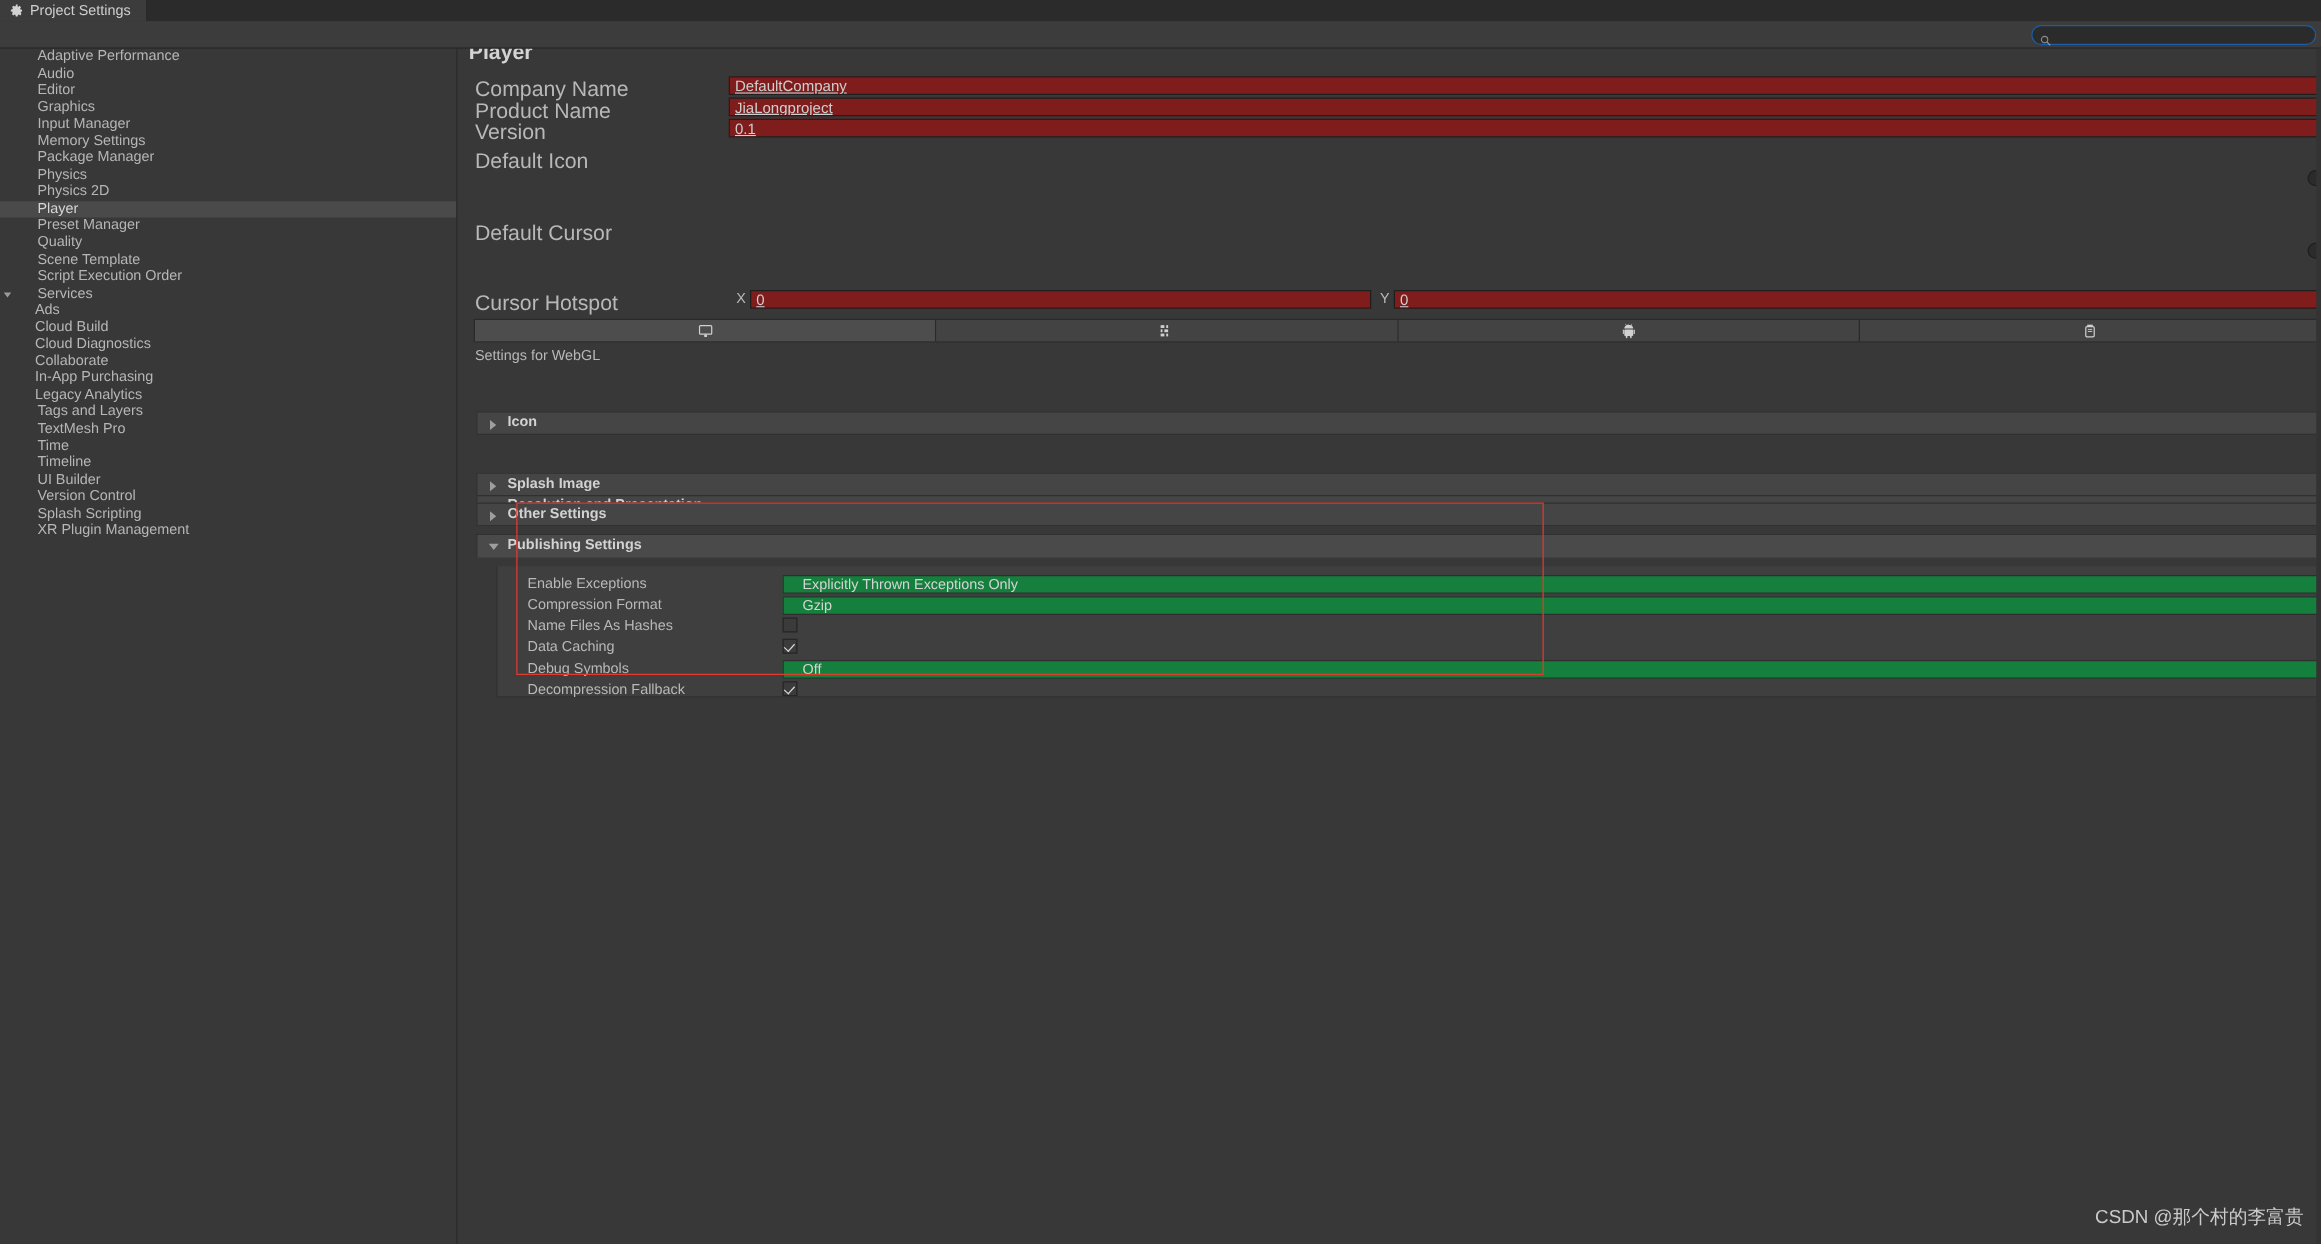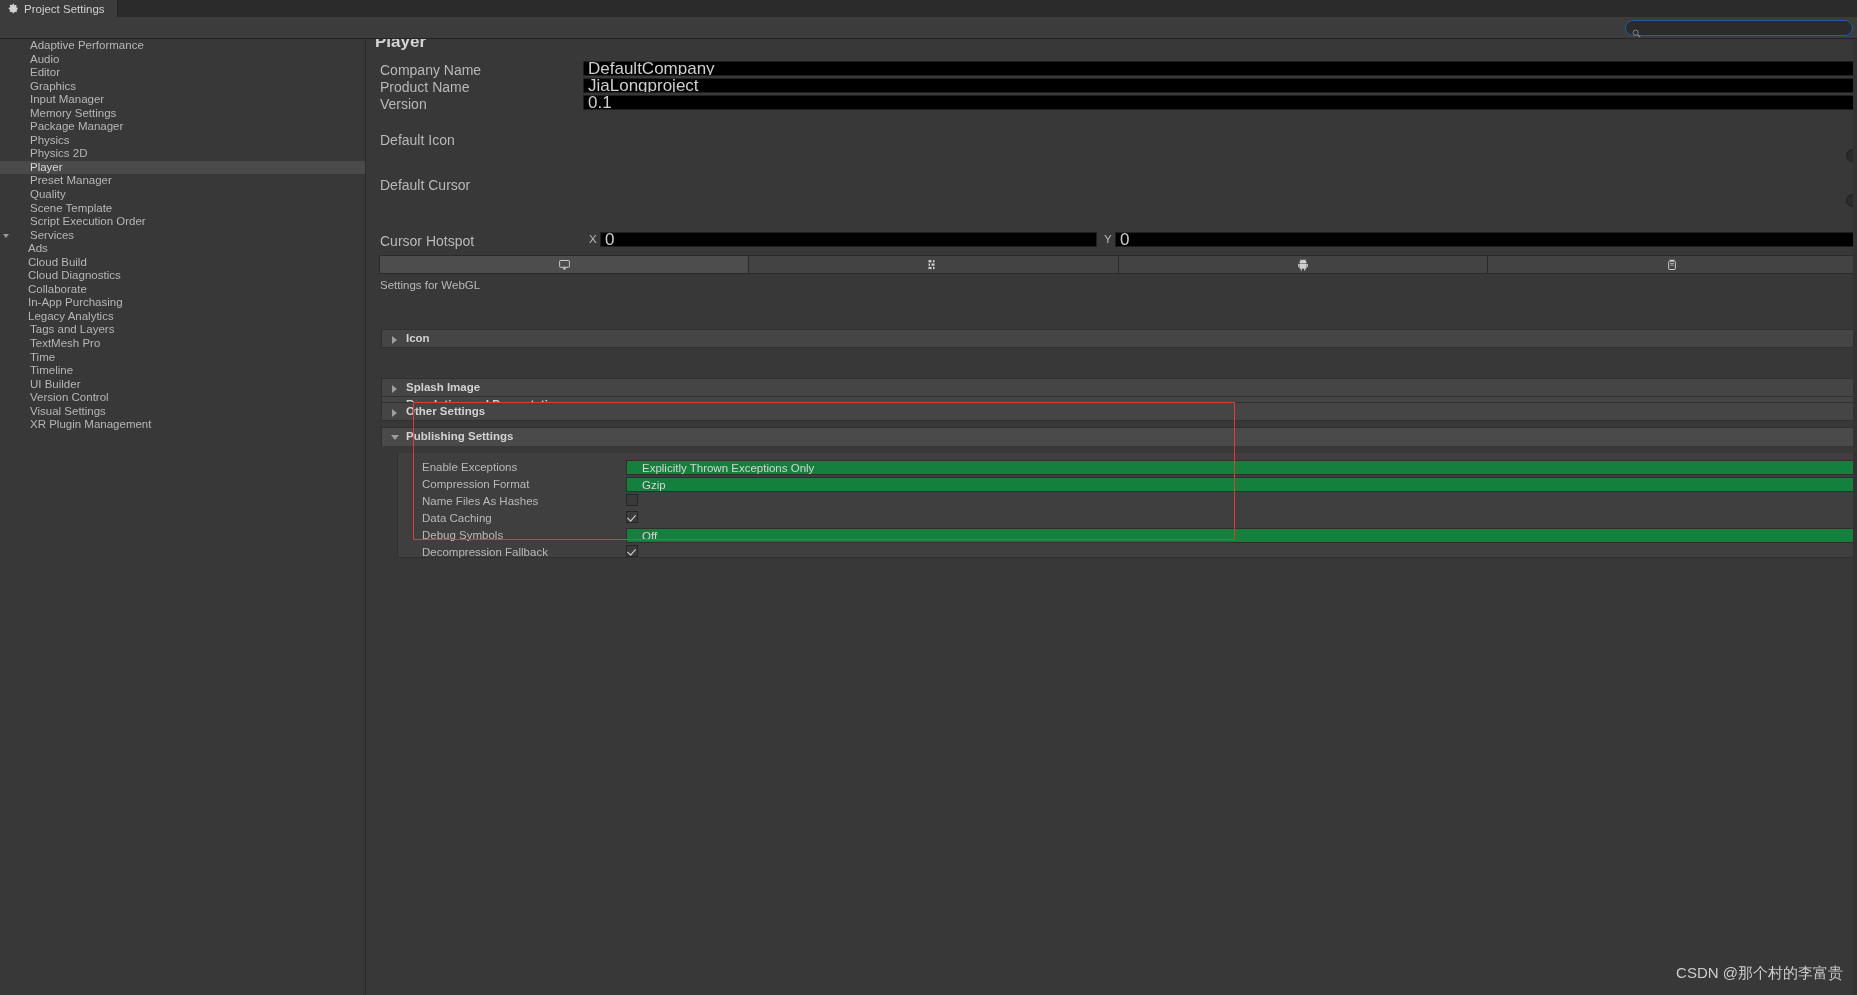--- a/index.html
+++ b/index.html
@@ -88,27 +88,27 @@
     overflow: hidden;
   }
   .panel-title {
     position: absolute; left: 8px; top: -7px;
     font-size: 17px; font-weight: bold; color: #d4d4d4;
   }
 
   .row { position: absolute; left: 0; height: 17px; width: 1490px; }
   .row .label {
     position: absolute; left: 13px; top: 1px;
-    font-size: 14px; color: #b8b8b8; white-space: nowrap;
+    font-size: 17px; color: #b8b8b8; white-space: nowrap;
   }
   .field {
     position: absolute; height: 15px;
-    background: #000000;
+    background: #7f1d1d;
     border: 1px solid #1f1f1f;
-    font-size: 17px; color: #cfcfcf;
+    font-size: 12px; color: #cfcfcf;
     padding-left: 4px; line-height: 14px;
     white-space: nowrap; overflow: hidden; text-decoration: underline;
   }
   .axis-lbl {
     position: absolute; font-size: 11.5px; color: #b8b8b8; top: 1px;
   }
 
   
   .objstub {
     position: absolute; right: -2px; width: 13px; height: 13px;
@@ -264,21 +264,21 @@
         <div class="side-item child"><span>Cloud Diagnostics</span></div>
         <div class="side-item child"><span>Collaborate</span></div>
         <div class="side-item child"><span>In-App Purchasing</span></div>
         <div class="side-item child"><span>Legacy Analytics</span></div>
         <div class="side-item"><span>Tags and Layers</span></div>
         <div class="side-item"><span>TextMesh Pro</span></div>
         <div class="side-item"><span>Time</span></div>
         <div class="side-item"><span>Timeline</span></div>
         <div class="side-item"><span>UI Builder</span></div>
         <div class="side-item"><span>Version Control</span></div>
-        <div class="side-item"><span>Visual Settings</span></div>
+        <div class="side-item"><span>Splash Scripting</span></div>
         <div class="side-item"><span>XR Plugin Management</span></div>
       </div>
   </div>
 
   <div class="main">
 
     <h1 class="panel-title">Player</h1>
 
     <div class="row" style="top:22px">
       <span class="label">Company Name</span>
@@ -288,21 +288,21 @@
     <div class="row" style="top:39px">
       <span class="label">Product Name</span>
       <div class="field" style="left:216px; width:1274px;">JiaLongproject</div>
     </div>
 
     <div class="row" style="top:56px">
       <span class="label">Version</span>
       <div class="field" style="left:216px; width:1274px;">0.1</div>
     </div>
 
-    <div class="row" style="top:92px; height:55px;">
+    <div class="row" style="top:79px; height:55px;">
       <span class="label">Default Icon</span>
       <div class="objstub" style="top:18px;"></div>
     </div>
 
     <div class="row" style="top:137px; height:55px;">
       <span class="label">Default Cursor</span>
       <div class="objstub" style="top:18px;"></div>
     </div>
 
     <div class="row" style="top:193px">

